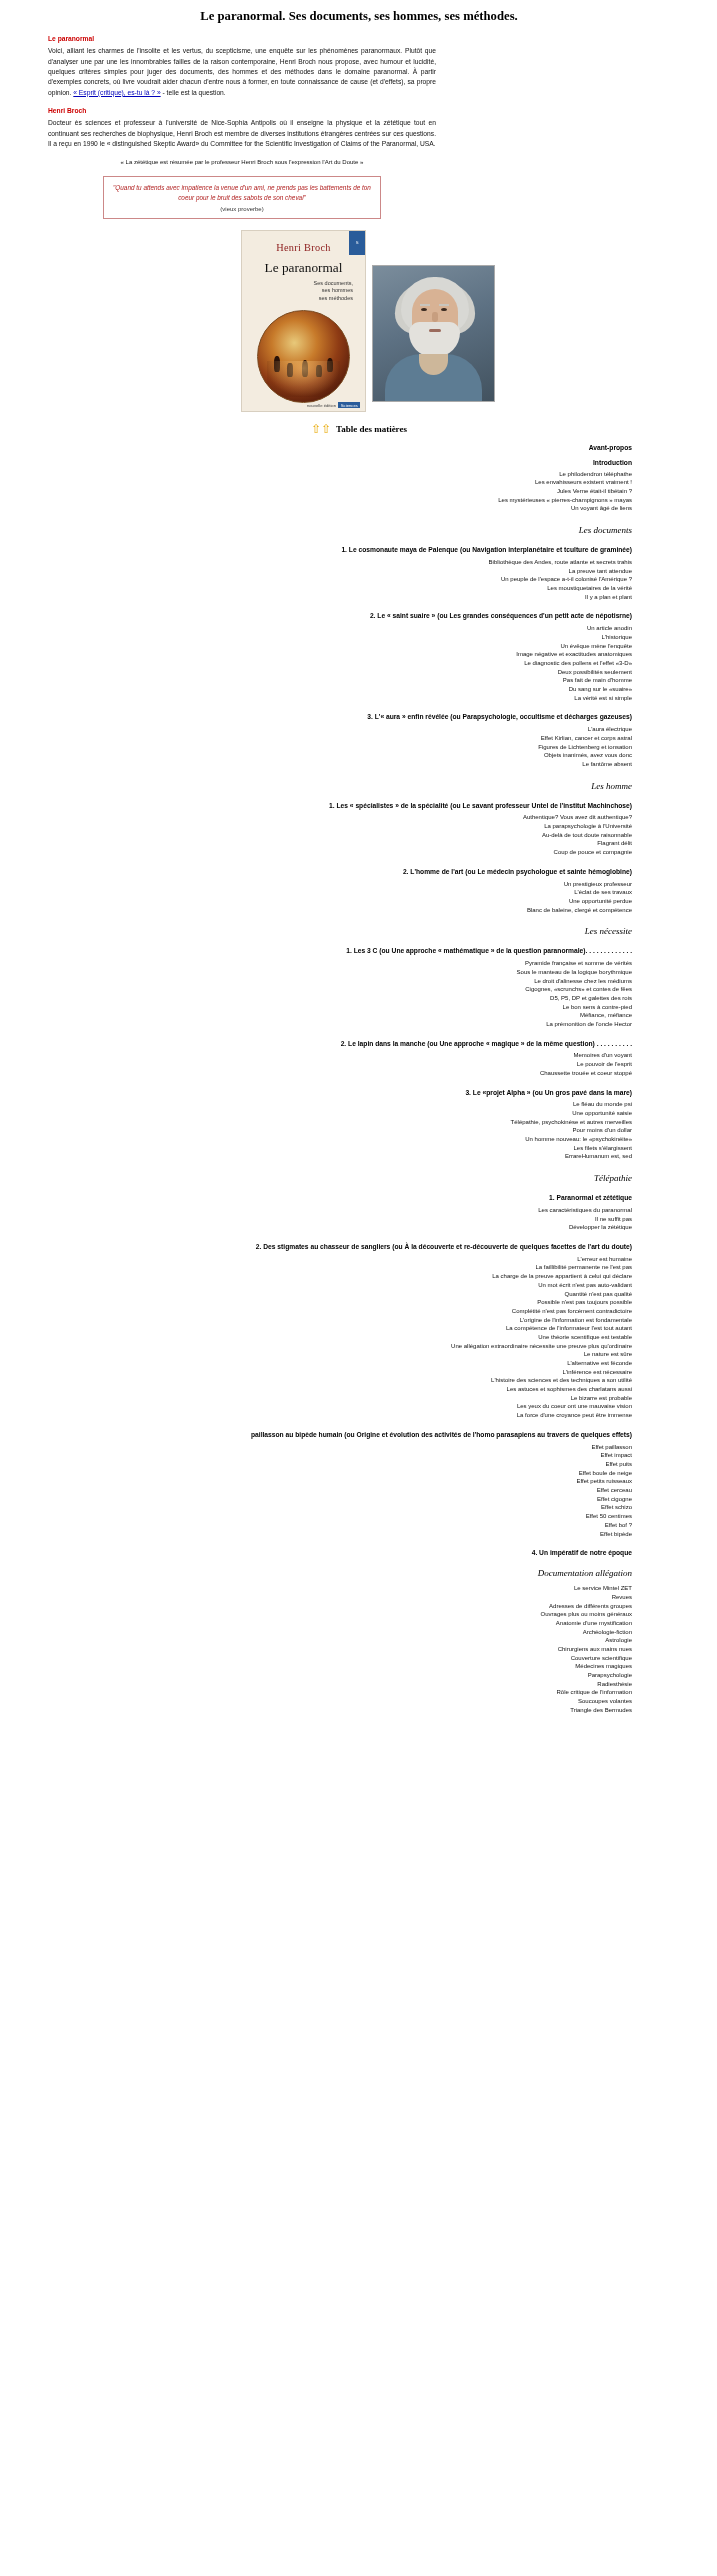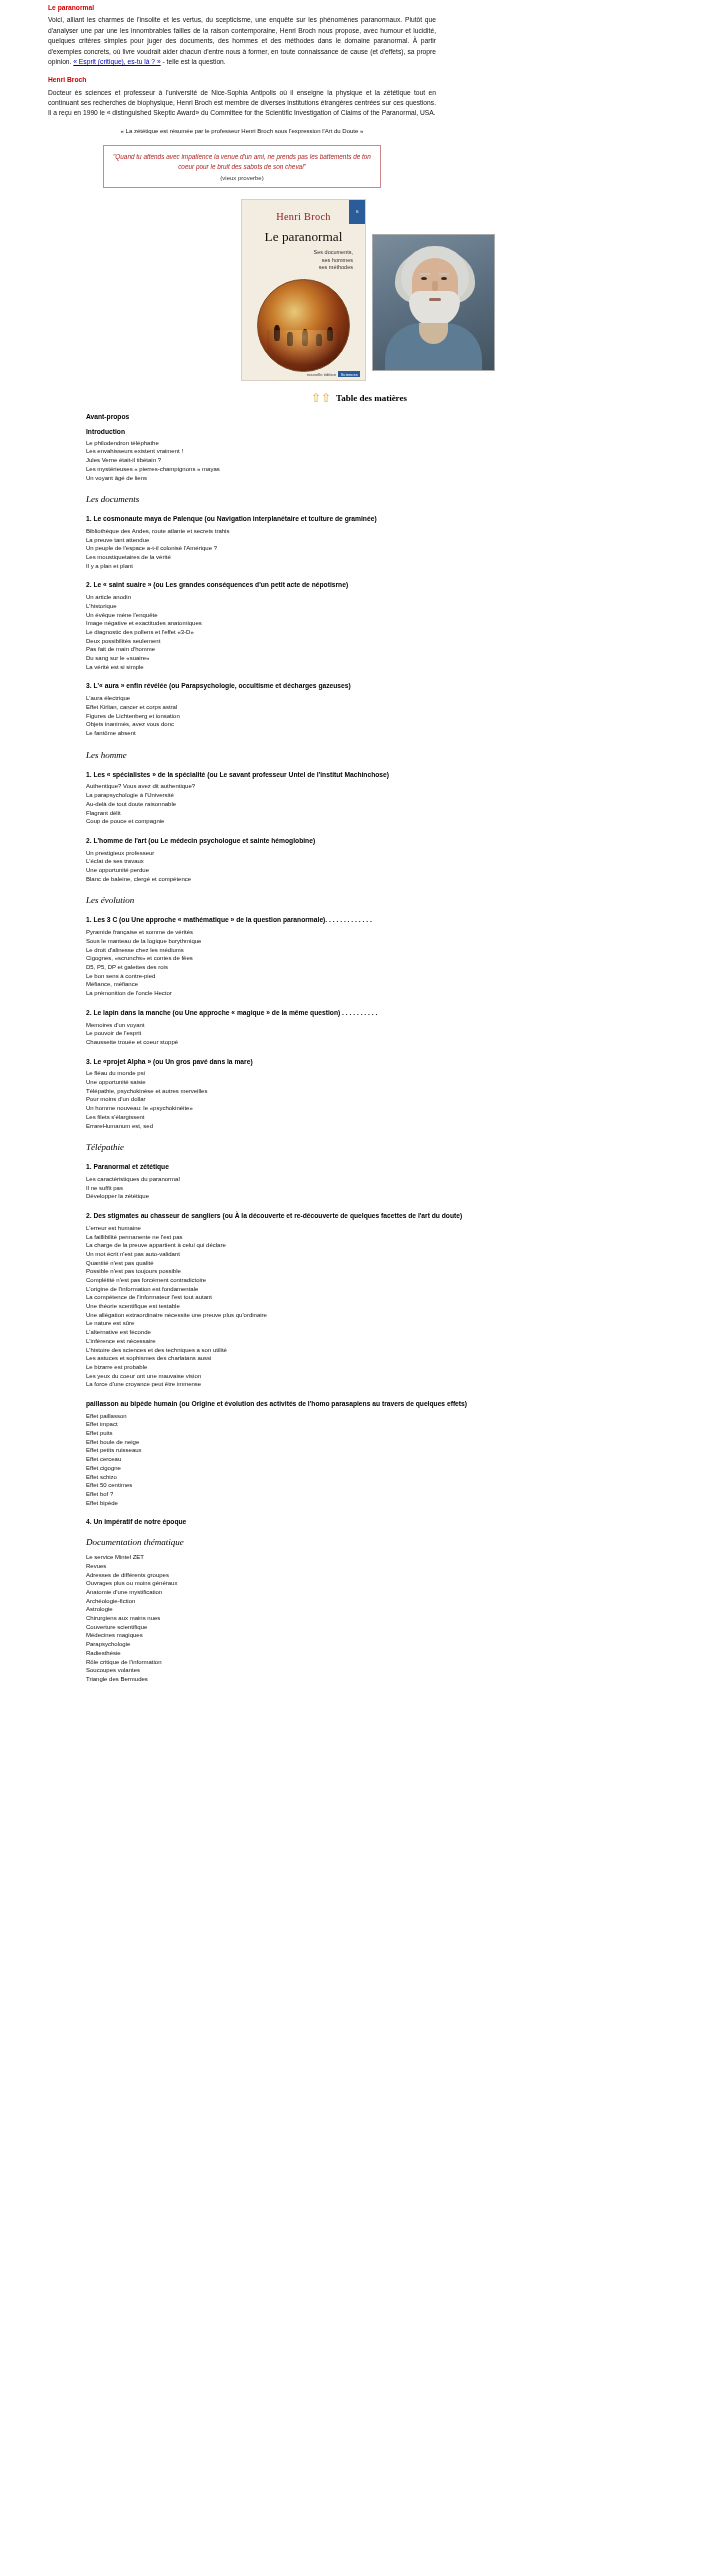--- a/index.html
+++ b/index.html
@@ -255,21 +255,21 @@
     line-height: 1;
   }
   .toc-title-row .tt {
     font-size: 9px;
     font-weight: bold;
     font-family: "Liberation Serif", serif;
   }
   .toc {
     width: 546px;
     margin: 0 auto;
-    text-align: left;
+    text-align: right;
   }
   .h-bold {
     font-size: 6.7px;
     font-weight: bold;
     margin: 8.5px 0 3.6px 0;
   }
   .h-part {
     font-size: 9px;
     font-style: italic;
     font-family: "Liberation Serif", serif;
@@ -285,20 +285,21 @@
     line-height: 1.45;
     color: #111;
   }
   .group { margin-bottom: 2.4px; }
 </style>
 </head>
 <body>
 
 <div class="page">
 
+  <h1 class="main-title">Le paranormal. Ses documents, ses hommes, ses méthodes.</h1>
 
   <div class="content-col">
 
     <div class="sec-head">Le paranormal</div>
     <p class="para"><span>Voici, alliant les charmes de l'insolite et les vertus, du scepticisme, une enquête sur les phénomènes paranormaux. Plutôt que d'analyser une par une les innombrables failles de la raison contemporaine, Henri Broch nous propose, avec humour et lucidité, quelques critères simples pour juger des documents, des hommes et des méthodes dans le domaine paranormal. À partir d'exemples concrets, où livre voudrait aider chacun d'entre nous à former, en toute connaissance de cause (et d'effets), sa propre opinion.</span> <a class="lnk" href="#">« Esprit (critique), es-tu là ? »</a> <span>- telle est la question.</span></p>
 
     <div class="sec-head">Henri Broch</div>
     <p class="para">Docteur ès sciences et professeur à l'université de Nice-Sophia Antipolis où il enseigne la physique et la zététique tout en continuant ses recherches de biophysique, Henri Broch est membre de diverses institutions étrangères centrées sur ces questions. Il a reçu en 1990 le « distinguished Skeptic Award» du Committee for the Scientific Investigation of Claims of the Paranormal, USA.</p>
 
     <div class="quote-line">« La zététique est résumée par le professeur Henri Broch sous l'expression l'Art du Doute »</div>
@@ -397,21 +398,21 @@
         <div class="item">Flagrant délit</div>
         <div class="item">Coup de pouce et compagnie</div>
       </div>
       <div class="h-chap">2. L'homme de l'art (ou Le médecin psychologue et sainte hémoglobine)</div>
       <div class="group">
         <div class="item">Un prestigieux professeur</div>
         <div class="item">L'éclat de ses travaux</div>
         <div class="item">Une opportunité perdue</div>
         <div class="item">Blanc de baleine, clergé et compétence</div>
       </div>
-      <div class="h-part">Les évolution</div>
+      <div class="h-part">Les nécessite</div>
       <div class="h-chap">1. Les 3 C (ou Une approche « mathématique » de la question paranormale). . . . . . . . . . . . .</div>
       <div class="group">
         <div class="item">Pyramide française et somme de vérités</div>
         <div class="item">Sous le manteau de la logique borythmique</div>
         <div class="item">Le droit d'alinesse chez les médiums</div>
         <div class="item">Cigognes, «scrunchs» et contes de fêes</div>
         <div class="item">D5, P5, DP et galettes des rois</div>
         <div class="item">Le bon sens à contre-pied</div>
         <div class="item">Méfiance, méfiance</div>
         <div class="item">La prémonition de l'oncle Hector</div>
@@ -469,21 +470,21 @@
         <div class="item">Effet boule de neige</div>
         <div class="item">Effet petits ruisseaux</div>
         <div class="item">Effet cerceau</div>
         <div class="item">Effet cigogne</div>
         <div class="item">Effet schizo</div>
         <div class="item">Effet 50 centimes</div>
         <div class="item">Effet bof ?</div>
         <div class="item">Effet bipède</div>
       </div>
       <div class="h-chap">4. Un impératif de notre époque</div>
-      <div class="h-part">Documentation thématique</div>
+      <div class="h-part">Documentation allégation</div>
       <div class="group">
         <div class="item">Le service Mintel ZET</div>
         <div class="item">Revues</div>
         <div class="item">Adresses de différents groupes</div>
         <div class="item">Ouvrages plus ou moins généraux</div>
         <div class="item">Anatomie d'une mystification</div>
         <div class="item">Archéologie-fiction</div>
         <div class="item">Astrologie</div>
         <div class="item">Chirurgiens aux mains nues</div>
         <div class="item">Couverture scientifique</div>

